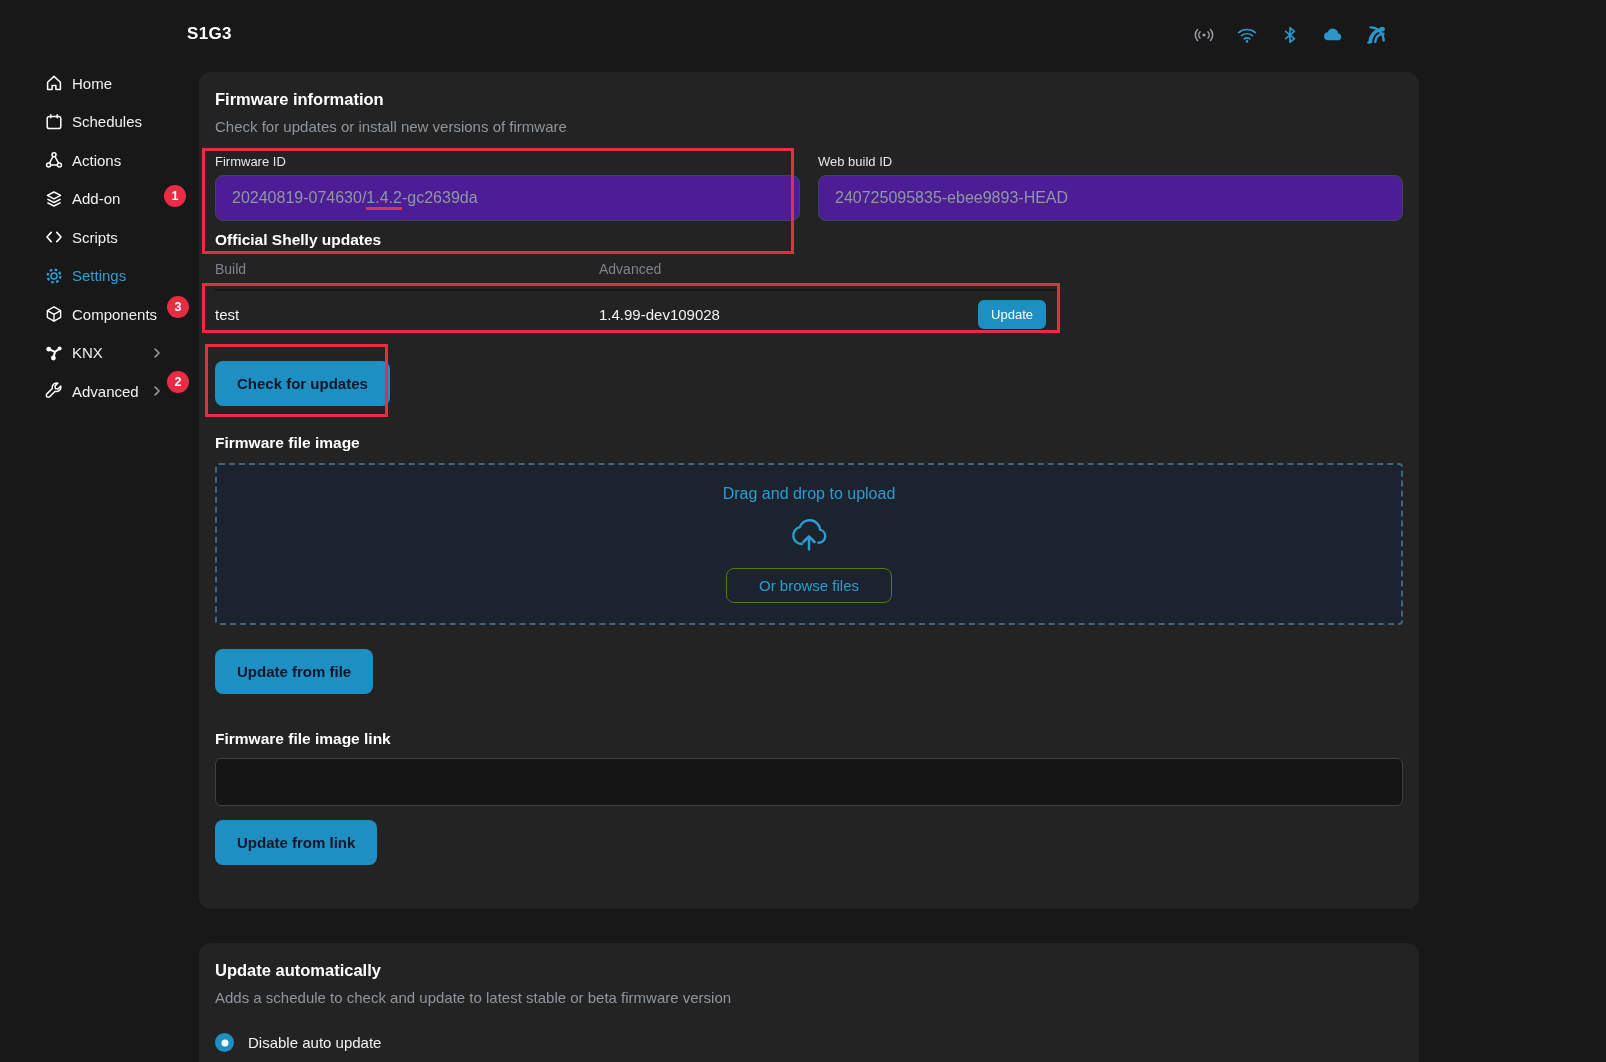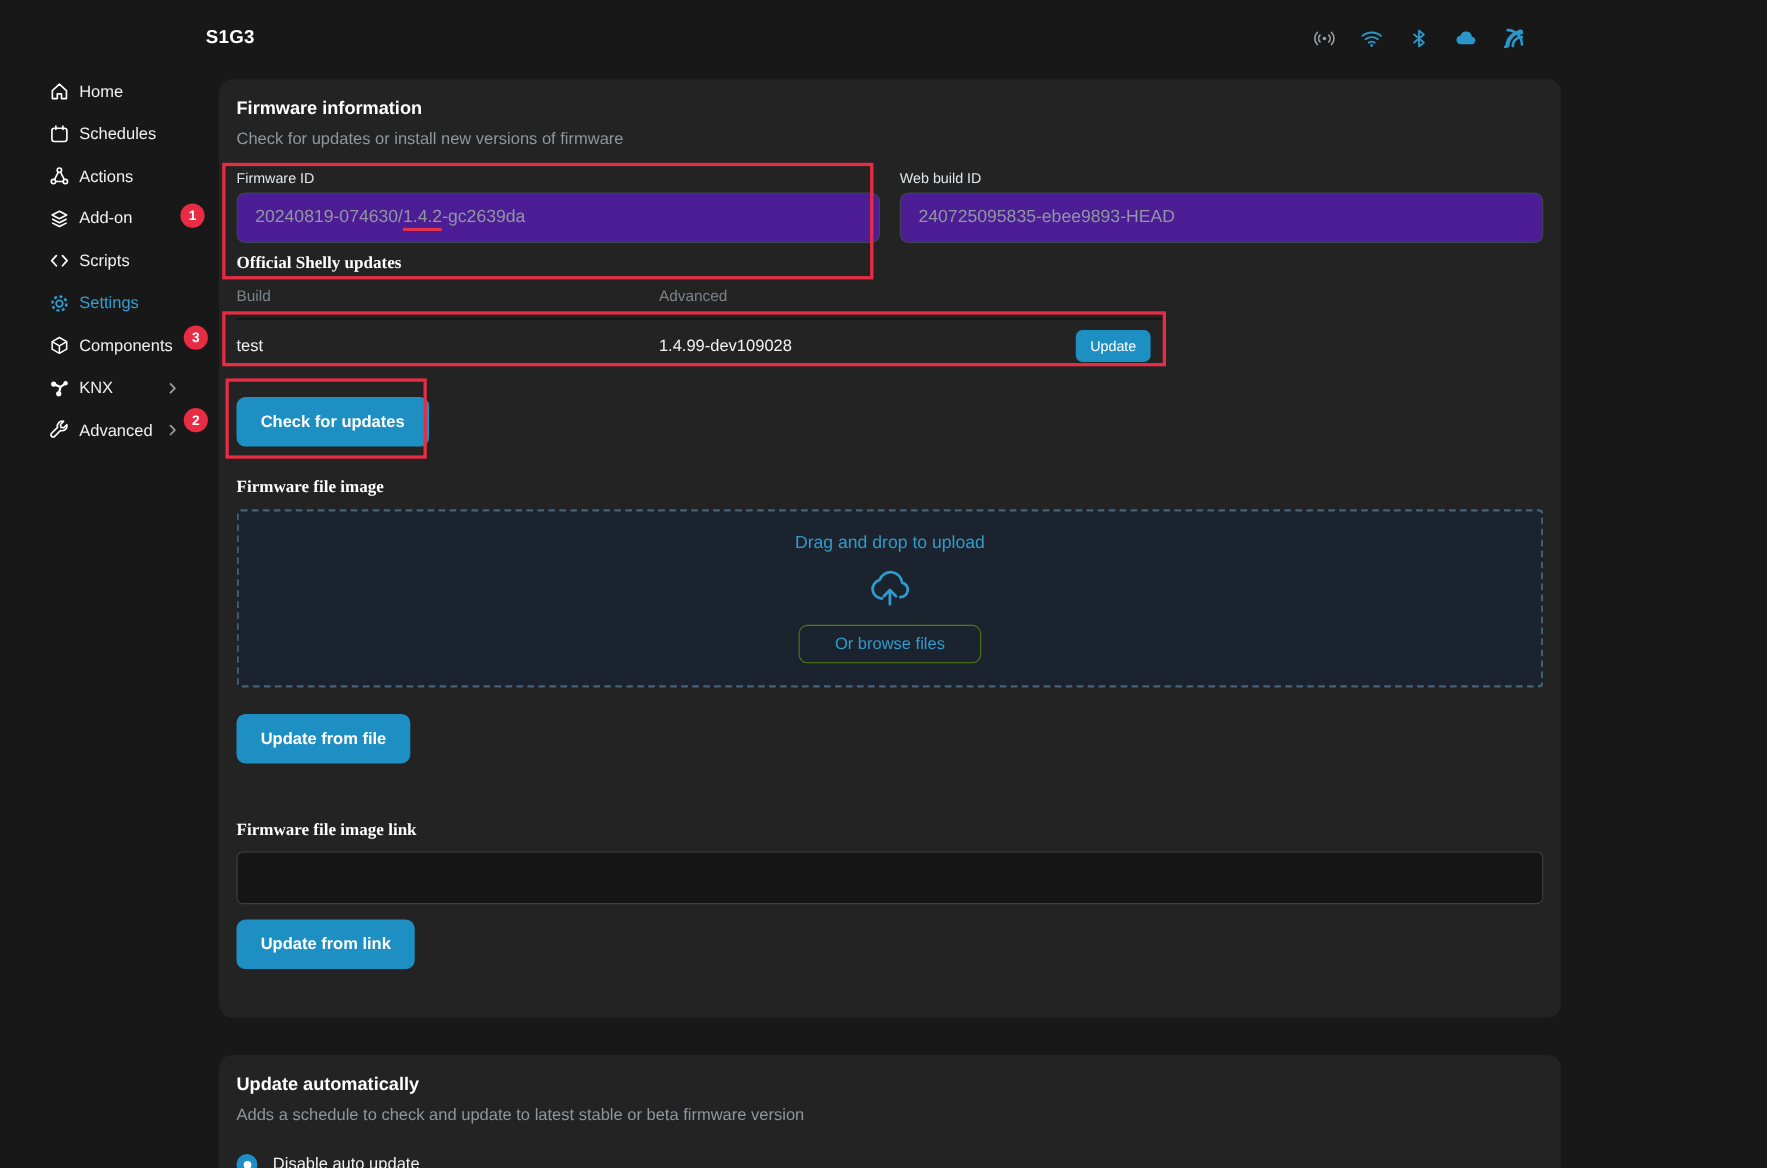--- a/index.html
+++ b/index.html
@@ -27,44 +27,44 @@
   .card-firmware { padding:18px 16px 44px; }
   .card-title { font-size:16.5px; font-weight:bold; }
   .card-sub { margin-top:9px; font-size:15px; color:#8f969c; }
 
   .id-grid { display:grid; grid-template-columns:1fr 1fr; gap:18px; margin-top:19px; }
   .field-label { font-size:13px; color:#e3e6e9; margin-bottom:6px; }
   .field-input { height:46px; background:#4c1d95; border:1px solid #3d4654; border-radius:8px;
                  display:flex; align-items:center; padding:0 16px; font-size:16px; color:#8f97a0; }
   .red-underline { border-bottom:3px solid #e23148; padding-bottom:1px; border-radius:1px; }
 
-  .section-heading { font-size:15.5px; font-weight:bold; margin-top:10px;font-family:Liberation Serif, serif; }
+  .section-heading { font-size:15.5px; font-weight:bold; margin-top:10px; }
 
   .fw-table { width:845px; margin-top:12px; font-size:14px; }
   .t-head { display:flex; color:#7b838b; padding-bottom:12px; }
   .t-col-build { width:384px; }
   .t-row { display:flex; align-items:center; height:48px; border-top:2px solid #171717; font-size:15px; color:#f2f2f2; }
   .t-row .t-col-version { flex:1; }
   .btn-small { background:#1e8fc2; color:#fff; font-size:13px; font-weight:400; padding:7px 13px;
                border:none; border-radius:6px; margin-right:14px; cursor:pointer;
                font-family:"Liberation Sans", sans-serif; }
 
-  .btn-primary { display:inline-block; margin-top:24px; height:45px; padding:0 22px; background:#1e8fc2; color:#ffffff;
+  .btn-primary { display:inline-block; margin-top:24px; height:45px; padding:0 22px; background:#1e8fc2; color:#0f172a;
                  border:none; border-radius:8px; font-size:15px; font-weight:600; cursor:pointer;
                  font-family:"Liberation Sans", sans-serif; }
 
   .heading-gap { margin-top:28px; }
   .drop-area { margin-top:11px; height:162px; background:#1b242e; border:2px dashed #44637a; border-radius:4px;
                display:flex; flex-direction:column; align-items:center; justify-content:center; cursor:pointer; }
   .drop-text { font-size:16px; color:#2f9bce; }
   .drop-icon { margin:9px 0 10px; display:flex; }
   .btn-browse { background:transparent; border:1px solid #4d7c0f; color:#2f9bce; font-size:15px; padding:8px 32px;
                 border-radius:8px; cursor:pointer; font-family:"Liberation Sans", sans-serif; }
 
-  .link-heading { margin-top:52px; }
+  .link-heading { margin-top:36px; }
   .link-input { margin-top:10px; width:100%; height:48px; background:#151515; border:1px solid #3c4043;
                 border-radius:6px; color:#ddd; padding:0 14px; font-size:15px;
                 font-family:"Liberation Sans", sans-serif; }
   .btn-link-update { margin-top:14px; }
 
   
   .card-auto { margin-top:34px; padding:18px 16px 40px; min-height:125px; }
   .radio-row { display:flex; align-items:center; gap:14px; margin-top:27px; cursor:pointer; }
   .radio { width:19px; height:19px; border-radius:50%; background:#1e8fc2; position:relative; flex:none; }
   .radio::after { content:""; position:absolute; left:50%; top:50%; transform:translate(-50%,-50%);

